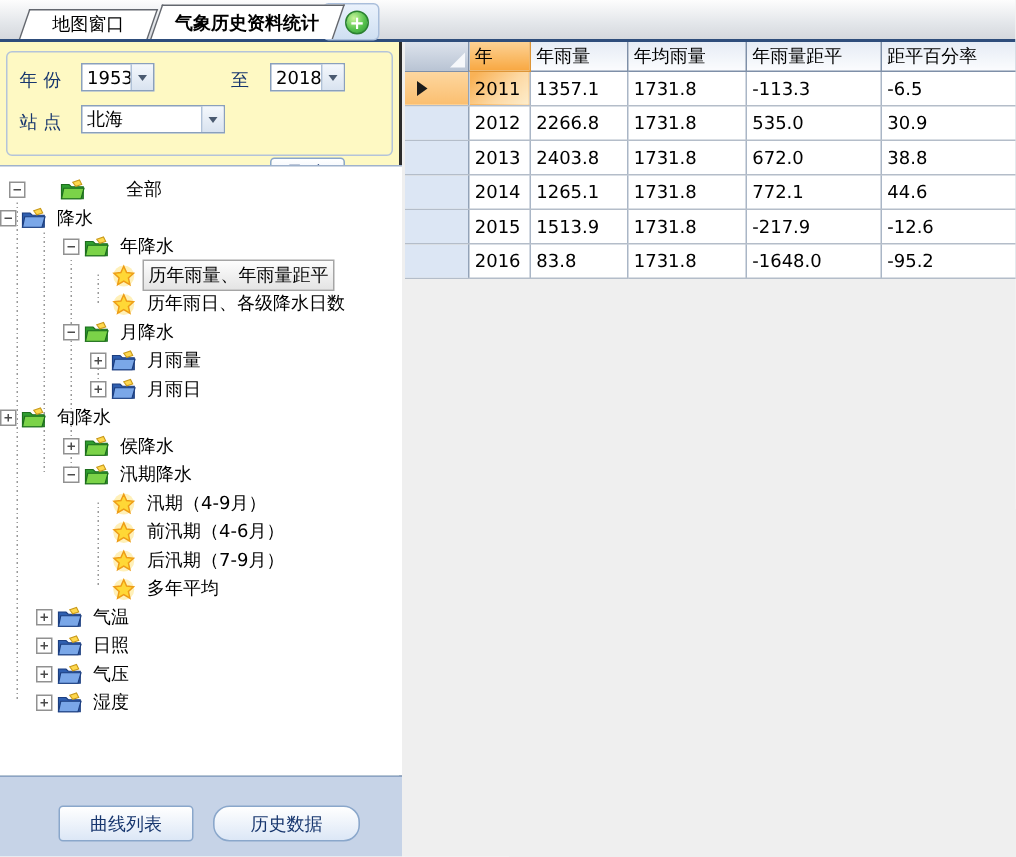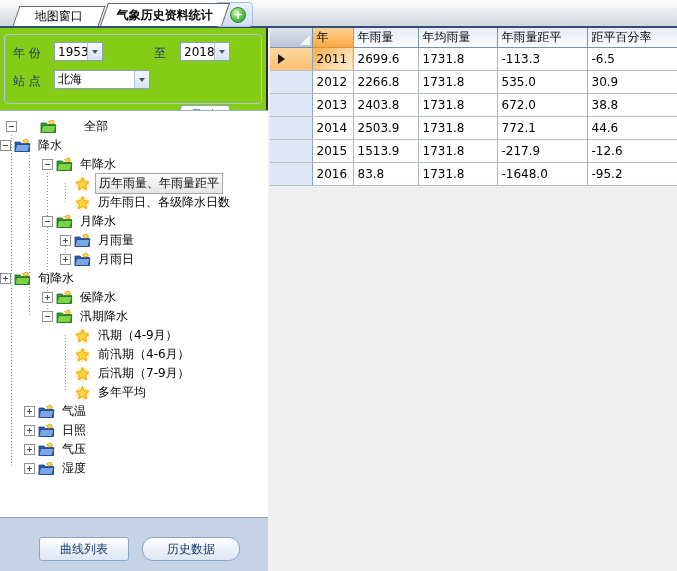--- a/index.html
+++ b/index.html
@@ -22,21 +22,21 @@
   .grip { width:7px; height:18px; margin-left:3px;
     background:repeating-linear-gradient(to bottom,#9aa6b5 0 1px,transparent 1px 4px);
     background-size:2px 100%; background-repeat:no-repeat; background-position:2px 0; }
   .plus-circle { width:16px; height:16px; margin-left:4px; border-radius:50%;
     background:radial-gradient(circle at 35% 30%, #c8f59a, #57c24e 55%, #2f9437);
     border:1px solid #2b8031; color:#fff; font-weight:bold; font-size:12px; line-height:14px;
     text-align:center; }
 
   
   .left-panel { position:absolute; left:0; top:28px; width:268px; height:509px;
-    background:#84cc16; border-right:2px solid #2b2b2b; }
+    background:#fef9c3; border-right:2px solid #2b2b2b; }
   .right-panel { position:absolute; left:270px; top:28px; width:407px; height:543px; background:#efefef; }
 
   
   .filter-panel { position:absolute; left:0; top:0; width:268px; height:82px; }
   .filter-frame { position:absolute; left:4px; top:6px; width:258px; height:70px;
     border:1px solid #b4c4da; border-radius:4px; }
   .flabel { position:absolute; color:#17366e; white-space:nowrap; }
   .combo { position:absolute; height:19px; background:#fff; border:1px solid #8aa0bc;
     display:flex; align-items:center; }
   .combo-val { flex:1; padding-left:3px; overflow:hidden; white-space:nowrap; }
@@ -336,21 +336,21 @@
             <th>年雨量距平</th>
             <th>距平百分率</th>
           </tr>
         </thead>
         <tbody>
           <tr>
             <td class="rowhdr cur">
               <span class="row-arrow"></span>
             </td>
             <td class="sel-cell">2011</td>
-            <td>2699.6</td>
+            <td>1357.1</td>
             <td>1731.8</td>
             <td>-113.3</td>
             <td>-6.5</td>
           </tr>
           <tr>
             <td class="rowhdr"></td>
             <td>2012</td>
             <td>2266.8</td>
             <td>1731.8</td>
             <td>535.0</td>
@@ -360,21 +360,21 @@
             <td class="rowhdr"></td>
             <td>2013</td>
             <td>2403.8</td>
             <td>1731.8</td>
             <td>672.0</td>
             <td>38.8</td>
           </tr>
           <tr>
             <td class="rowhdr"></td>
             <td>2014</td>
-            <td>2503.9</td>
+            <td>1265.1</td>
             <td>1731.8</td>
             <td>772.1</td>
             <td>44.6</td>
           </tr>
           <tr>
             <td class="rowhdr"></td>
             <td>2015</td>
             <td>1513.9</td>
             <td>1731.8</td>
             <td>-217.9</td>

